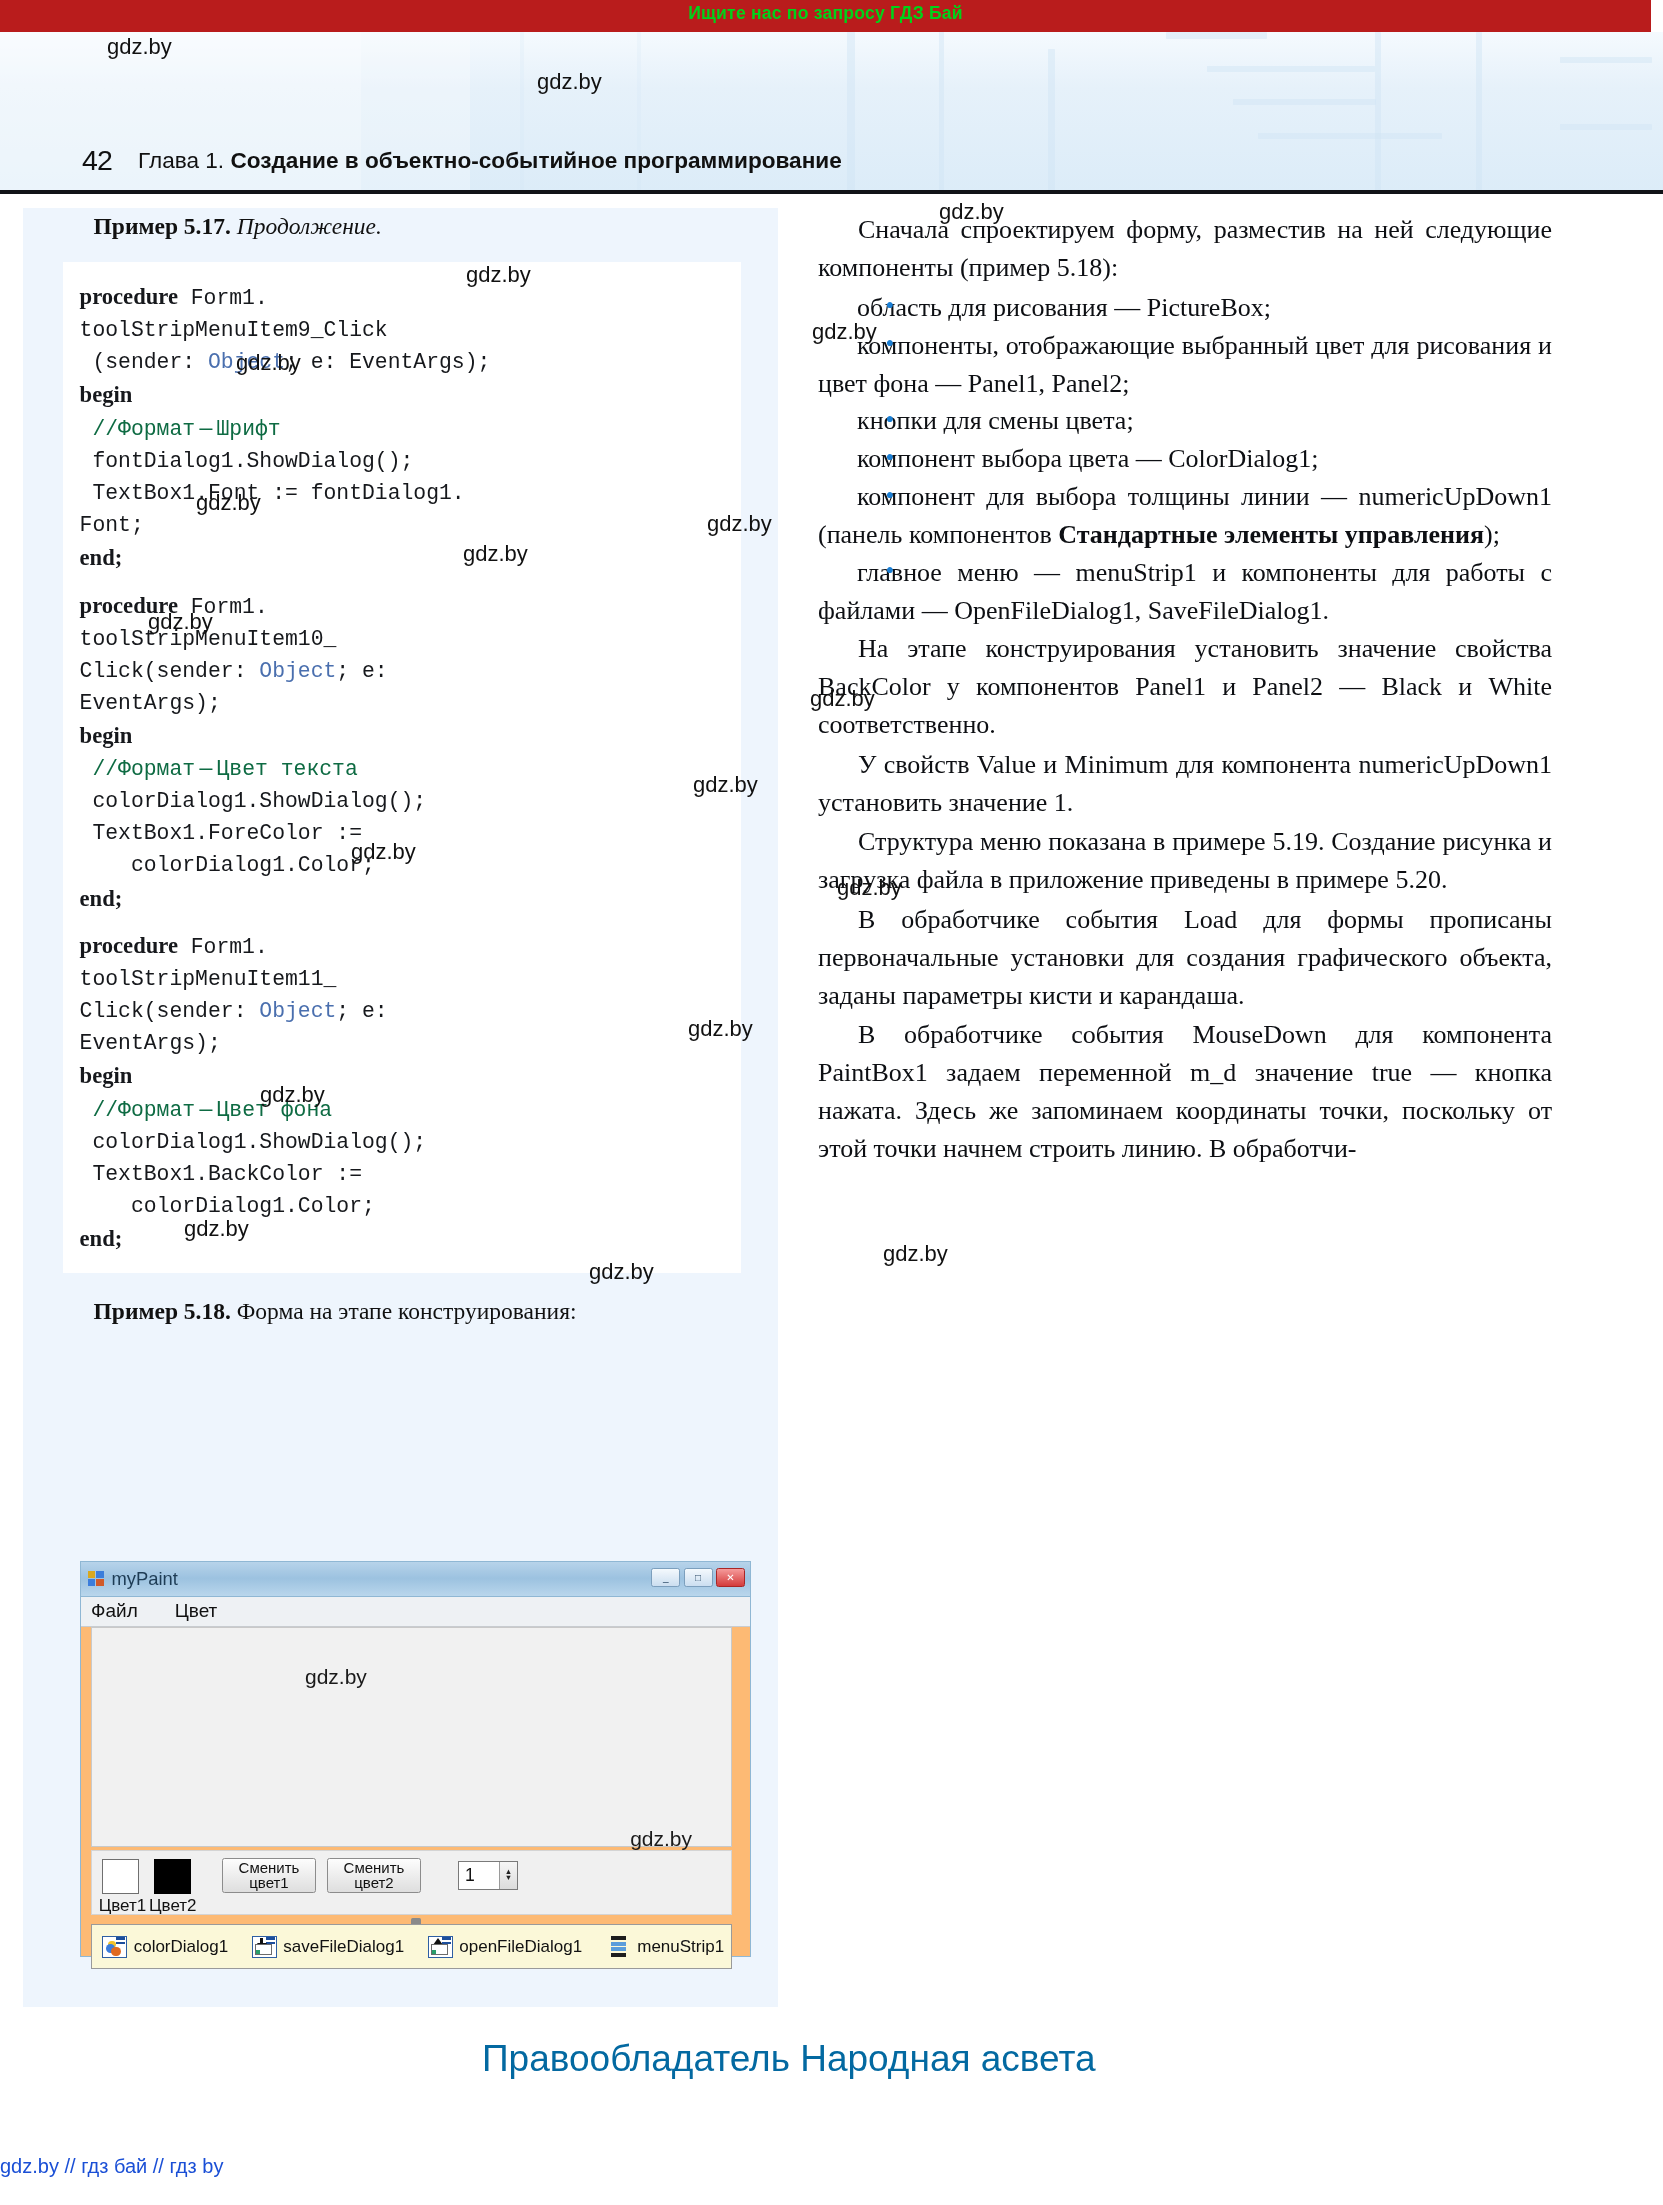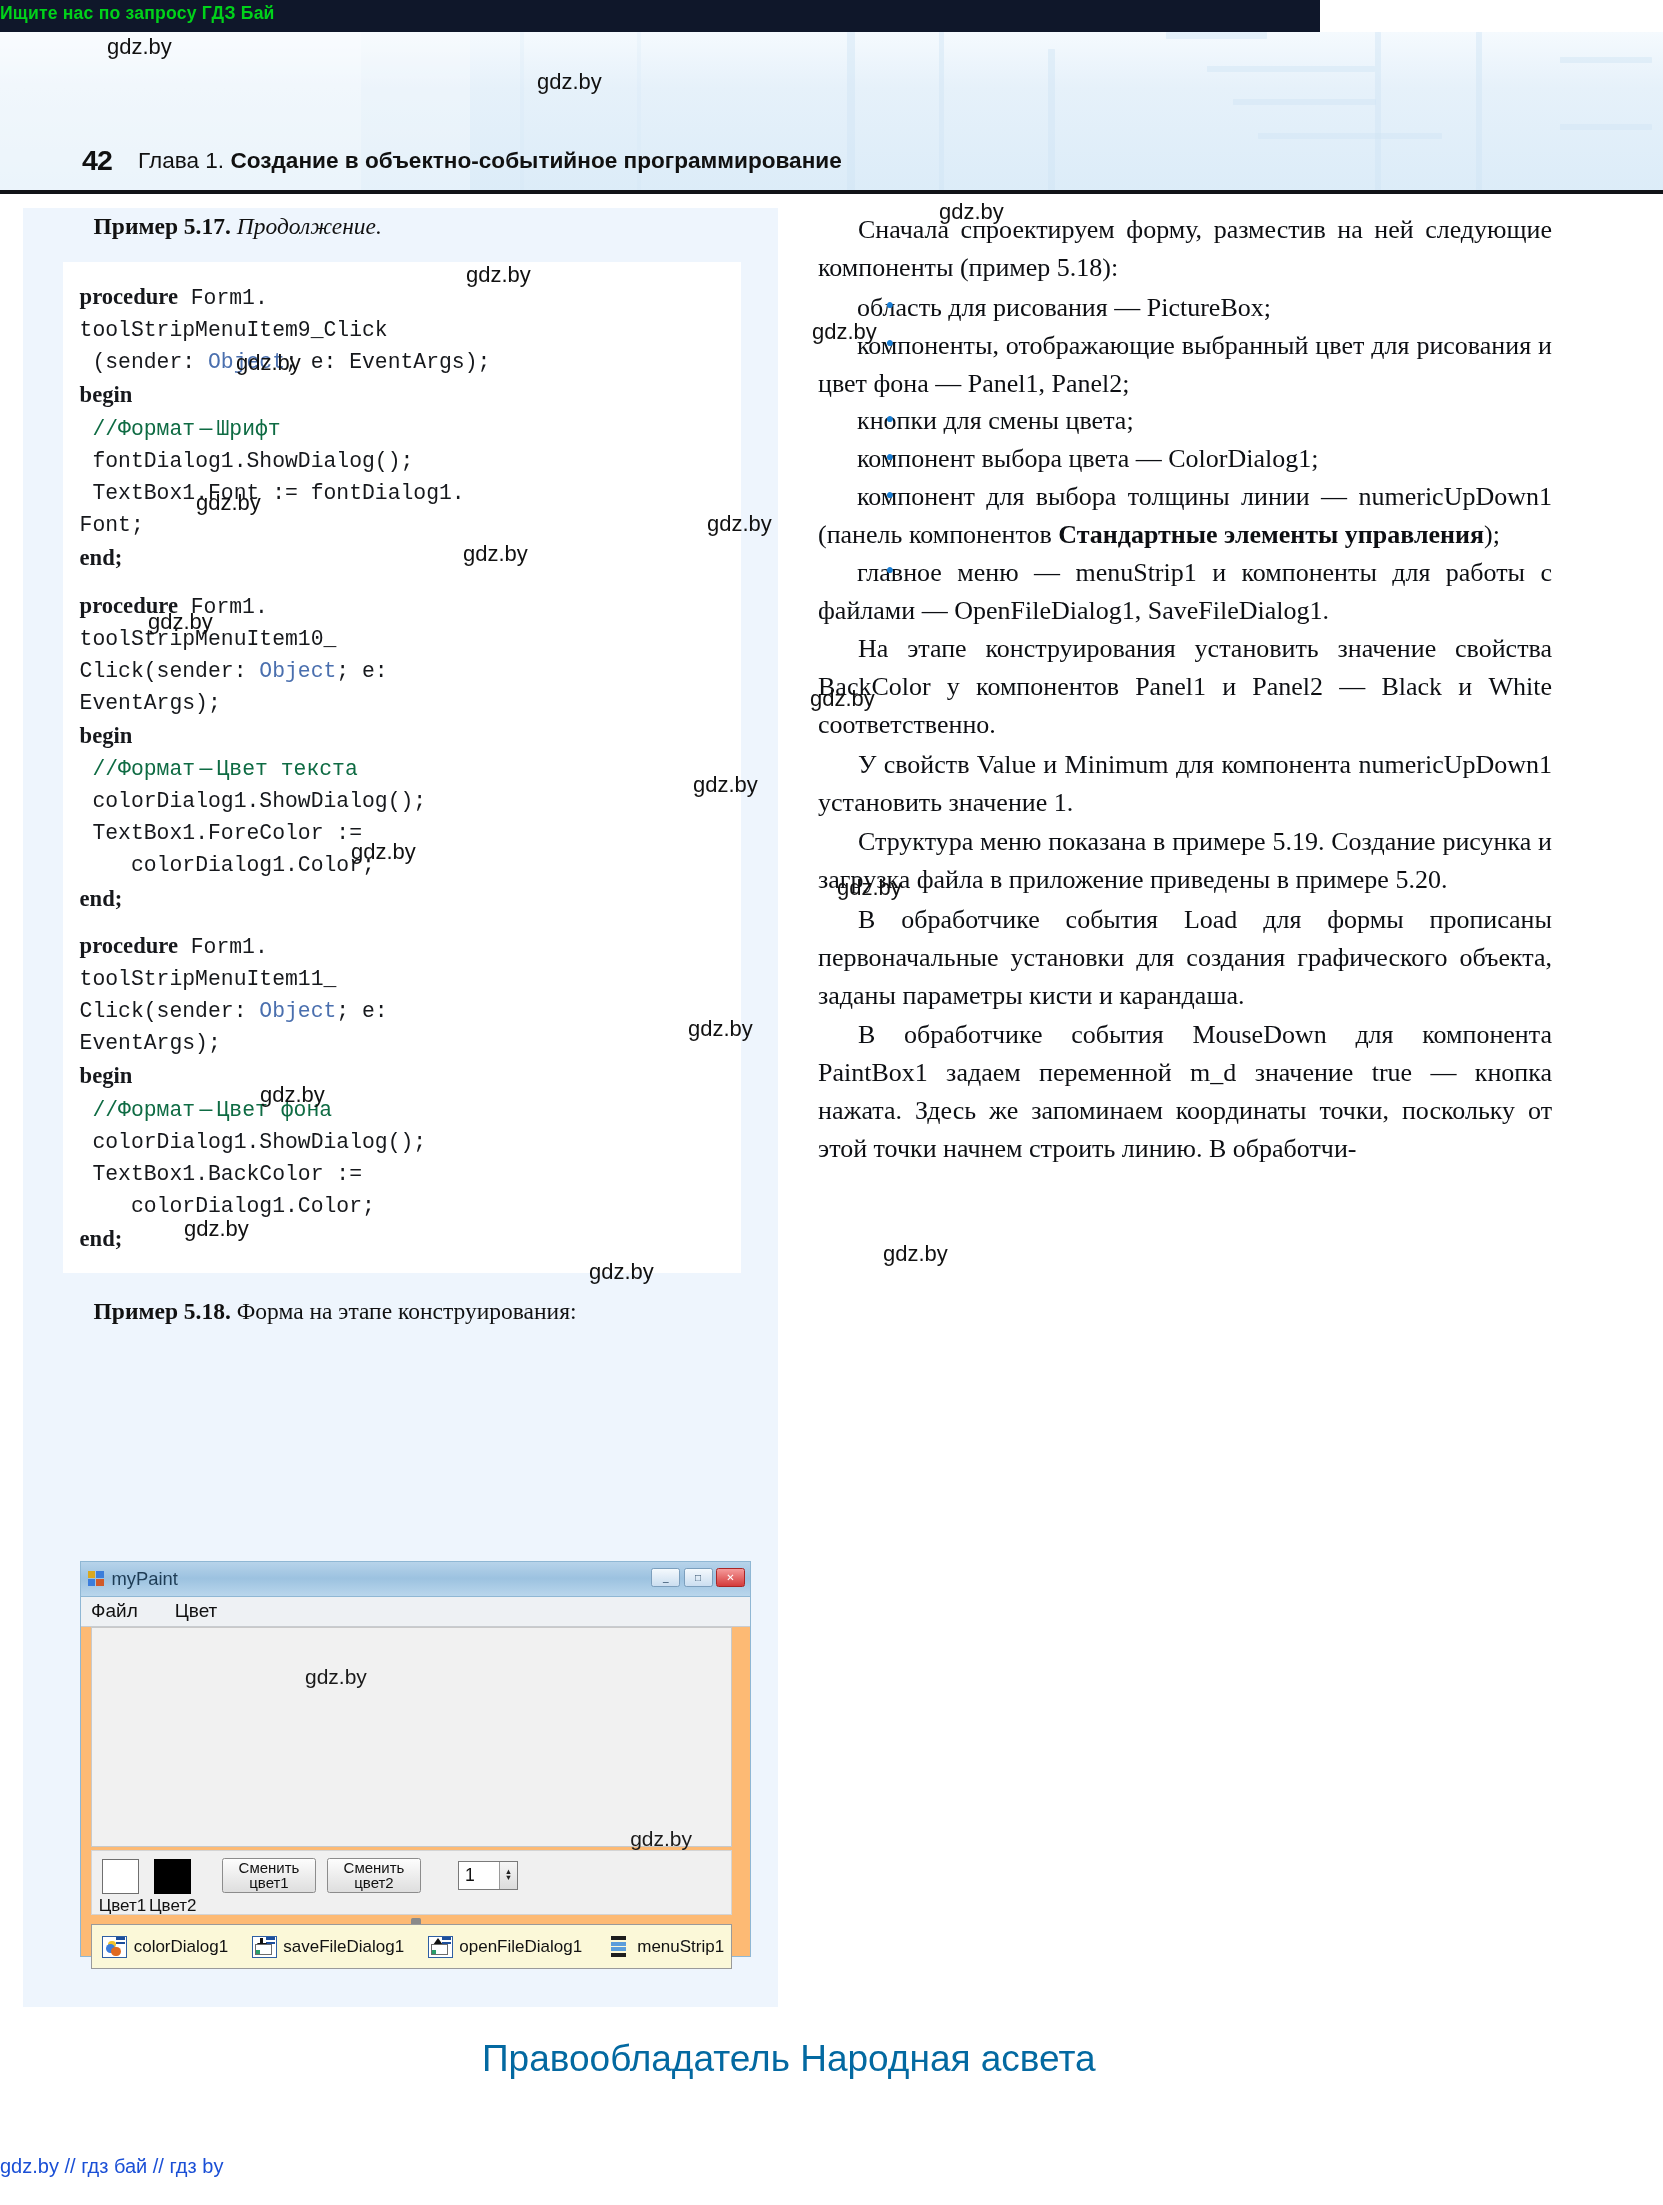--- a/index.html
+++ b/index.html
@@ -5,22 +5,22 @@
   html,body{margin:0;padding:0;}
   body{
     width:1664px; height:2205px; position:relative;
     background:#ffffff;
     font-family:"Liberation Serif", serif;
     overflow:hidden;
   }
 
   
   .top-banner{
-    position:absolute; left:0; top:0; width:1320px; height:32px;
-    background:#0f172a; 
+    position:absolute; left:0; top:0; width:1651px; height:32px;
+    background:#b91c1c; text-align:center;
   }
   .top-banner span{
     display:inline-block; margin-top:3.4px;
     font-family:"Liberation Sans", sans-serif;
     font-size:17.6px; font-weight:700; color:#00d21a;
     letter-spacing:0.2px;
   }
 
   
   .header-strip{
@@ -34,21 +34,21 @@
     position:absolute; background:#cfe4f4; opacity:.55; border-radius:0.8px;
   }
   .hdr-art .pale{background:#ffffff;opacity:.5;}
   .hdr-line{
     position:absolute; left:0; top:190px; width:1664px; height:4.2px;
     background:#111318;
   }
   .page-number{
     position:absolute; left:82px; top:144px;
     font-family:"Liberation Sans", sans-serif;
-    font-size:28.5px; font-weight:700; color:#111; letter-spacing:-0.8px;
+    font-size:28.5px; font-weight:400; color:#111; letter-spacing:-0.8px;
   }
   .chapter-line{
     position:absolute; left:138px; top:148px;
     font-family:"Liberation Sans", sans-serif;
     font-size:22.6px; color:#111; white-space:nowrap;
   }
   .chapter-line b{font-weight:700;}
 
   
   .col-left{

